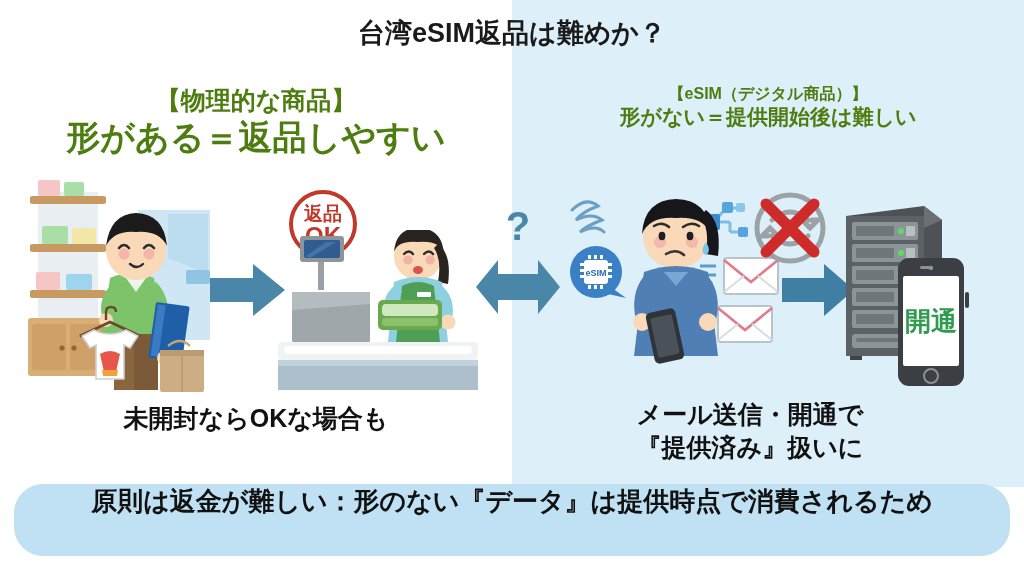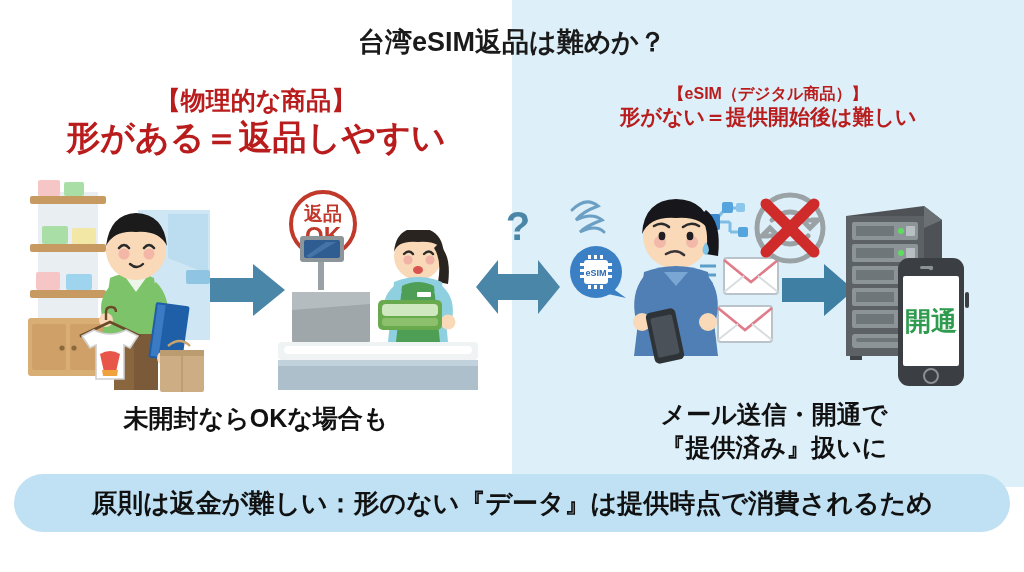--- a/index.html
+++ b/index.html
@@ -18,57 +18,57 @@
   .bg-left {
     position: absolute; left: 0; top: 0; width: 512px; height: 487px;
     background: #ffffff;
   }
   .bg-right {
     position: absolute; left: 512px; top: 0; width: 512px; height: 487px;
     background: #ddeff8;
   }
   
   .title {
-    position: absolute; left: 0; top: 24px; width: 1024px;
+    position: absolute; left: 0; top: 15px; width: 1024px;
     text-align: center;
     font-size: 27px; font-weight: bold; color: #1a1a1a;
     letter-spacing: 0px;
     z-index: 30;
   }
   
   .col-head {
     position: absolute; top: 84px;
-    text-align: center; color: #b91c1c; font-weight: bold;
+    text-align: center; color: #4d7c0f; font-weight: bold;
     line-height: 1.28;
     z-index: 20;
   }
   .col-head.left { left: 10px; width: 492px; }
   .col-head.right { left: 522px; width: 492px; }
   .col-head .l1 { display: block; font-size: 25px; }
   .col-head .l2 { display: block; font-size: 34px; }
   .col-head.right .l1 { font-size: 16px; }
   .col-head.right .l2 { font-size: 21px; }
 
   
   .col-caption {
     position: absolute;
     text-align: center; color: #111111; font-weight: bold;
     line-height: 1.3; z-index: 20;
   }
   .col-caption.left { left: 10px; top: 402px; width: 492px; font-size: 25px; }
-  .col-caption.right { left: 528px; top: 398px; width: 492px; font-size: 25px; }
+  .col-caption.right { left: 504px; top: 398px; width: 492px; font-size: 25px; }
   .col-caption span { display: block; }
 
   
   .banner {
-    position: absolute; left: 14px; top: 474px;
-    width: 996px; height: 58px;
+    position: absolute; left: 14px; top: 484px;
+    width: 996px; height: 72px;
     background: #bfe1f3;
     border-radius: 29px;
-    display: flex; align-items: center; justify-content: center;
+    display: flex; align-items: flex-start; justify-content: center;
     z-index: 30;
   }
   .banner-text {
     font-size: 26px; font-weight: bold; color: #111111;
     white-space: nowrap;
   }
 
   
   .art { position: absolute; z-index: 10; }
 

